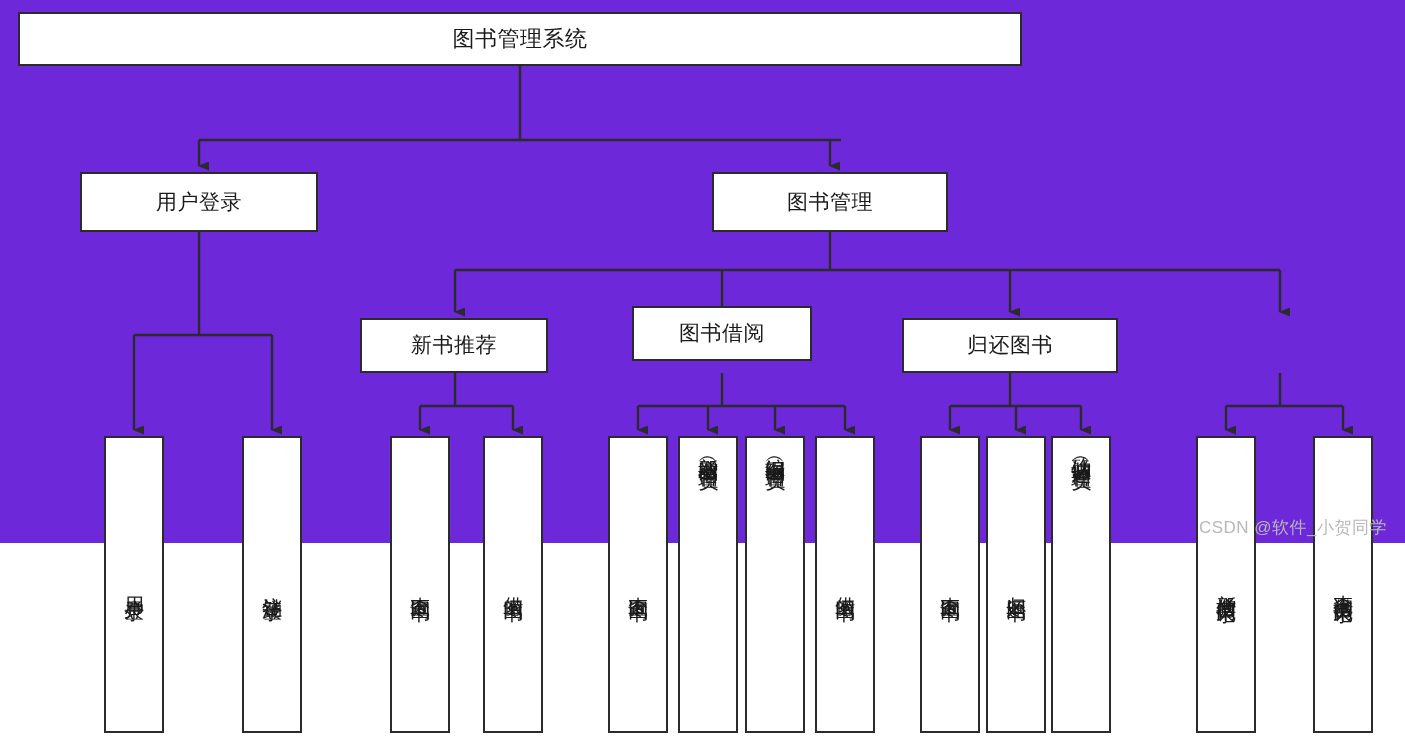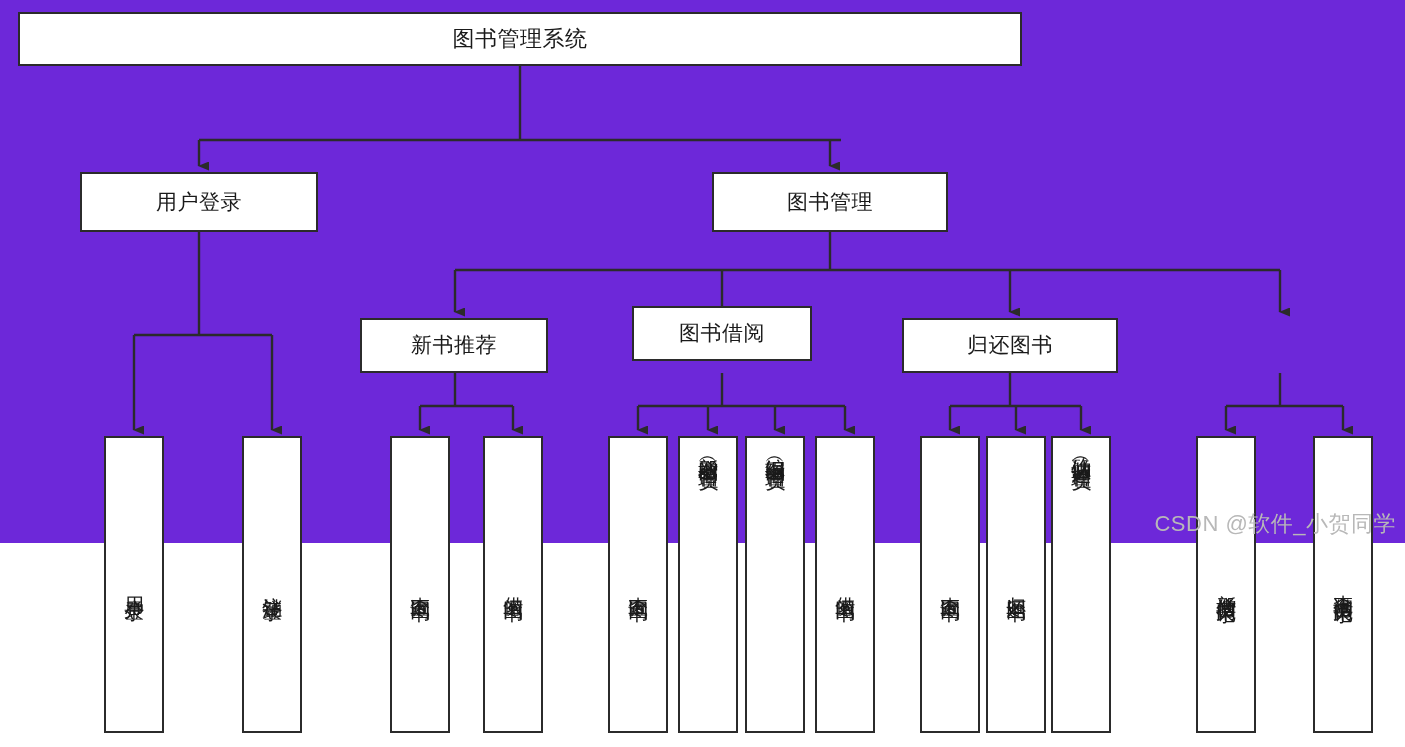--- a/index.html
+++ b/index.html
@@ -63,23 +63,23 @@
     line-height: 1.28;
     letter-spacing: 2px;
     white-space: nowrap;
   }
   .node.vertical.centered {
     align-items: center;
     padding-top: 0;
   }
   .watermark {
     position: absolute;
-    right: 9px;
+    right: 18px;
     bottom: 4px;
-    font-size: 22px;
+    font-size: 17px;
     color: #b8b8b8;
     letter-spacing: 0.5px;
     white-space: nowrap;
     user-select: none;
   }
 </style>
 </head>
 <body>
 
 <div id="diagram-root">

